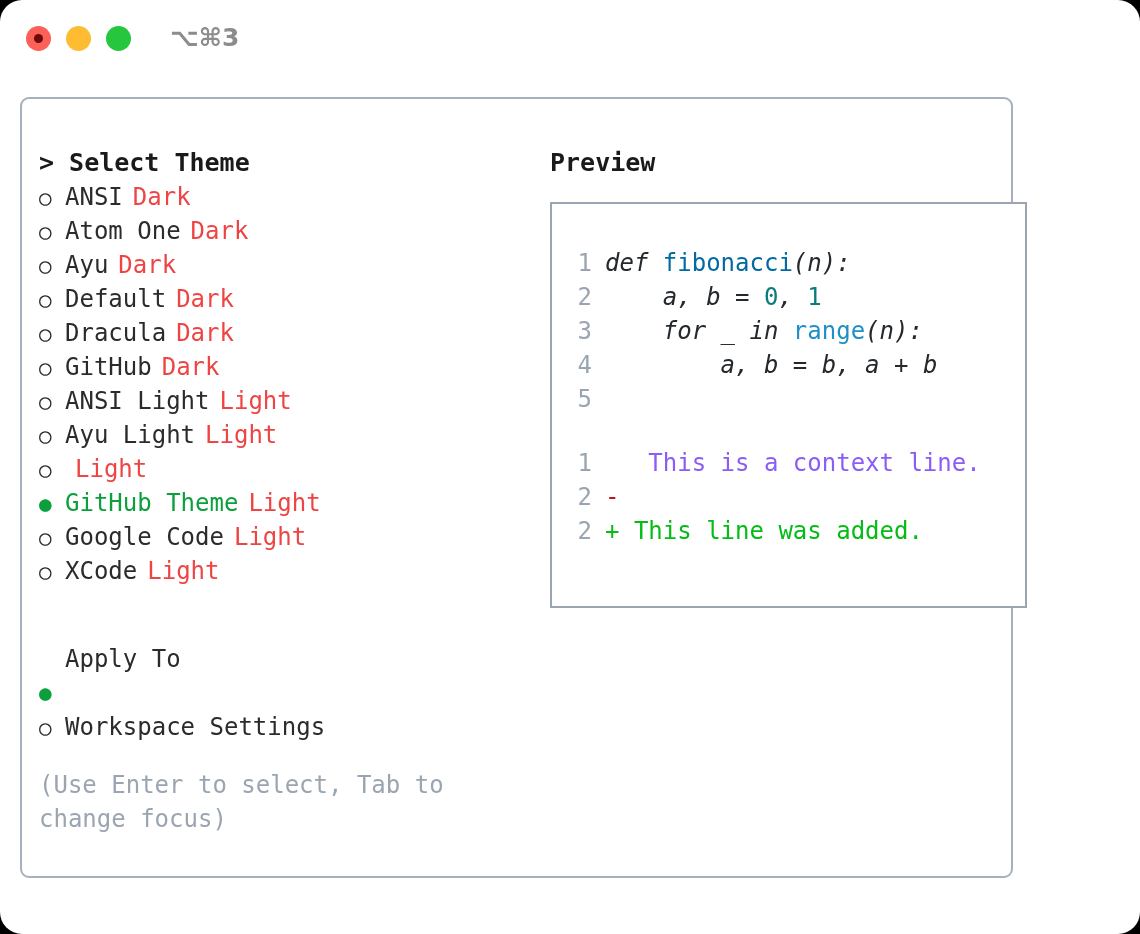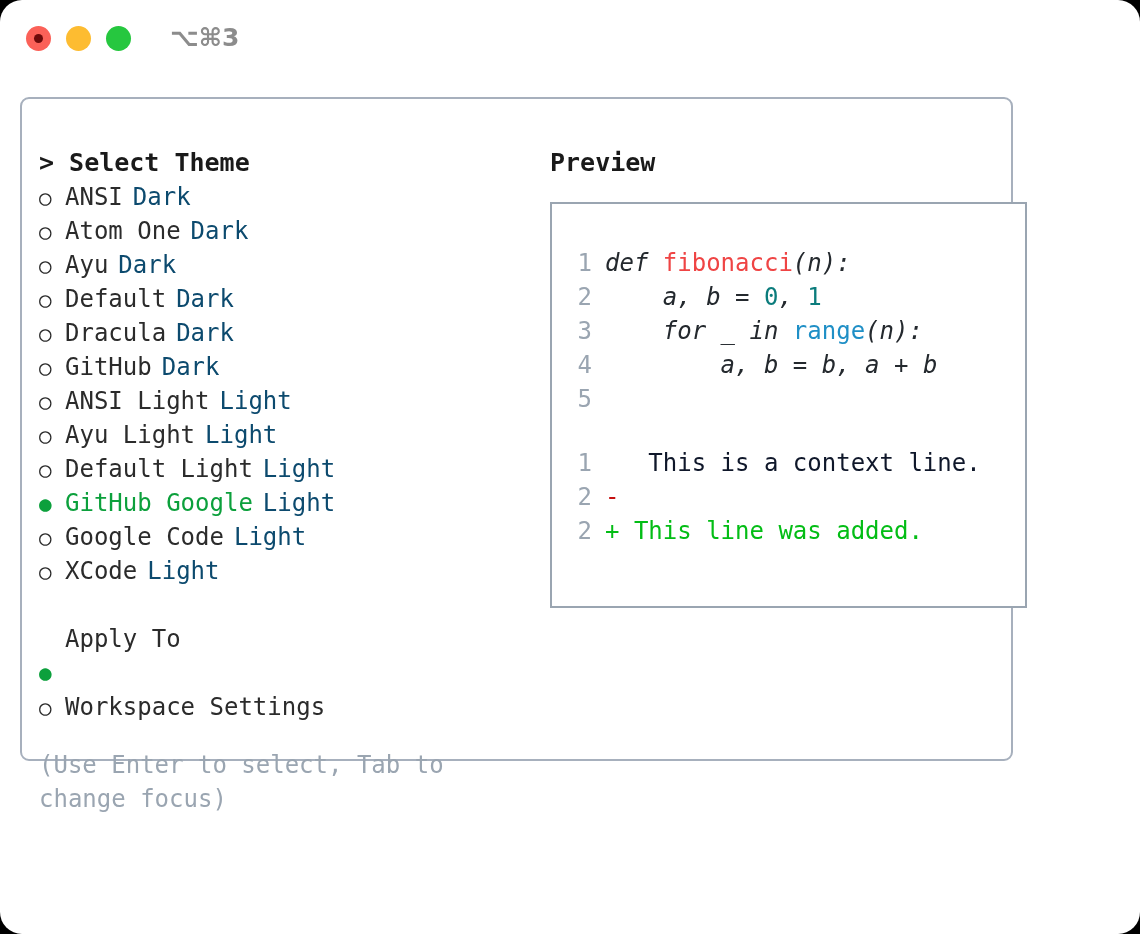--- a/index.html
+++ b/index.html
@@ -68,21 +68,21 @@
     letter-spacing: 0px;
     font-family: "DejaVu Sans", sans-serif;
   }
 
   
   .card {
     position: absolute;
     left: 20px;
     top: 97px;
     width: 993px;
-    height: 664px;
+    height: 781px;
     border: 2px solid #a7b0bd;
     border-radius: 9px;
     box-sizing: border-box;
     background: #ffffff;
   }
 
   .columns {
     position: absolute;
     left: 0; top: 0;
     width: 100%;
@@ -121,32 +121,33 @@
     display: inline-block;
     width: 26px;
     flex: 0 0 26px;
     font-size: 21px;
     color: #2b2b2b;
   }
   .opt-row.selected .bullet { color: #0ca03c; }
   .opt-row.selected .opt-label { color: #0ca03c; }
   .opt-label { color: #2b2b2b; }
   .opt-kind {
-    color: #0c4a6e;
+    color: #ef4444;
     padding-left: 10px;
   }
 
   .section-gap { height: 34px; }
 
   .section-head {
     font-size: 24px;
     color: #2b2b2b;
     line-height: 34px;
     padding-left: 26px;
     white-space: pre;
+    margin-top: 20px;
   }
 
   .hint {
     margin-top: 24px;
     font-size: 24px;
     line-height: 34px;
     color: #9aa5b1;
     width: 420px;
     white-space: pre-wrap;
   }
@@ -186,28 +187,28 @@
     font-family: "DejaVu Sans Mono", monospace;
   }
   .lineno {
     flex: 0 0 28px;
     text-align: right;
     color: #9aa5b1;
     padding-right: 13px;
   }
   .code-text { color: #24292e; }
 
-  .tok-func  { color: #ef4444; }
+  .tok-func  { color: #0369a1; }
   .tok-num   { color: #0b7c7c; }
   .tok-call  { color: #1f8fc6; }
   .tok-plain { color: #24292e; font-style: italic; }
 
   .blank-line { height: 30px; }
 
-  .diff-ctx   { color: #0f172a; text-align: center; }
+  .diff-ctx   { color: #8b5cf6; text-align: center; }
   .diff-del   { color: #c51010; }
   .diff-add   { color: #03bd15; }
 
   .marker { display: inline-block; width: 1ch; }
 </style>
 </head>
 <body>
 
 <div class="window">
 
@@ -228,22 +229,22 @@
 
         <div class="theme-list" id="theme-list">
             <div class="opt-row"><span class="bullet">○</span><span class="opt-label">ANSI</span><span class="opt-kind">Dark</span></div>
             <div class="opt-row"><span class="bullet">○</span><span class="opt-label">Atom One</span><span class="opt-kind">Dark</span></div>
             <div class="opt-row"><span class="bullet">○</span><span class="opt-label">Ayu</span><span class="opt-kind">Dark</span></div>
             <div class="opt-row"><span class="bullet">○</span><span class="opt-label">Default</span><span class="opt-kind">Dark</span></div>
             <div class="opt-row"><span class="bullet">○</span><span class="opt-label">Dracula</span><span class="opt-kind">Dark</span></div>
             <div class="opt-row"><span class="bullet">○</span><span class="opt-label">GitHub</span><span class="opt-kind">Dark</span></div>
             <div class="opt-row"><span class="bullet">○</span><span class="opt-label">ANSI Light</span><span class="opt-kind">Light</span></div>
             <div class="opt-row"><span class="bullet">○</span><span class="opt-label">Ayu Light</span><span class="opt-kind">Light</span></div>
-            <div class="opt-row"><span class="bullet">○</span><span class="opt-label">Default Light</span><span class="opt-kind">Light</span></div>
-            <div class="opt-row selected"><span class="bullet">●</span><span class="opt-label">GitHub Google</span><span class="opt-kind">Light</span></div>
+            <div class="opt-row"><span class="bullet">○</span><span class="opt-kind">Light</span></div>
+            <div class="opt-row selected"><span class="bullet">●</span><span class="opt-label">GitHub Theme</span><span class="opt-kind">Light</span></div>
             <div class="opt-row"><span class="bullet">○</span><span class="opt-label">Google Code</span><span class="opt-kind">Light</span></div>
             <div class="opt-row"><span class="bullet">○</span><span class="opt-label">XCode</span><span class="opt-kind">Light</span></div>
           </div>
 
         <div class="section-gap"></div>
 
         <div class="section-head">Apply To</div>
 
         <div id="apply-list">
             <div class="opt-row selected"><span class="bullet">●</span></div>

